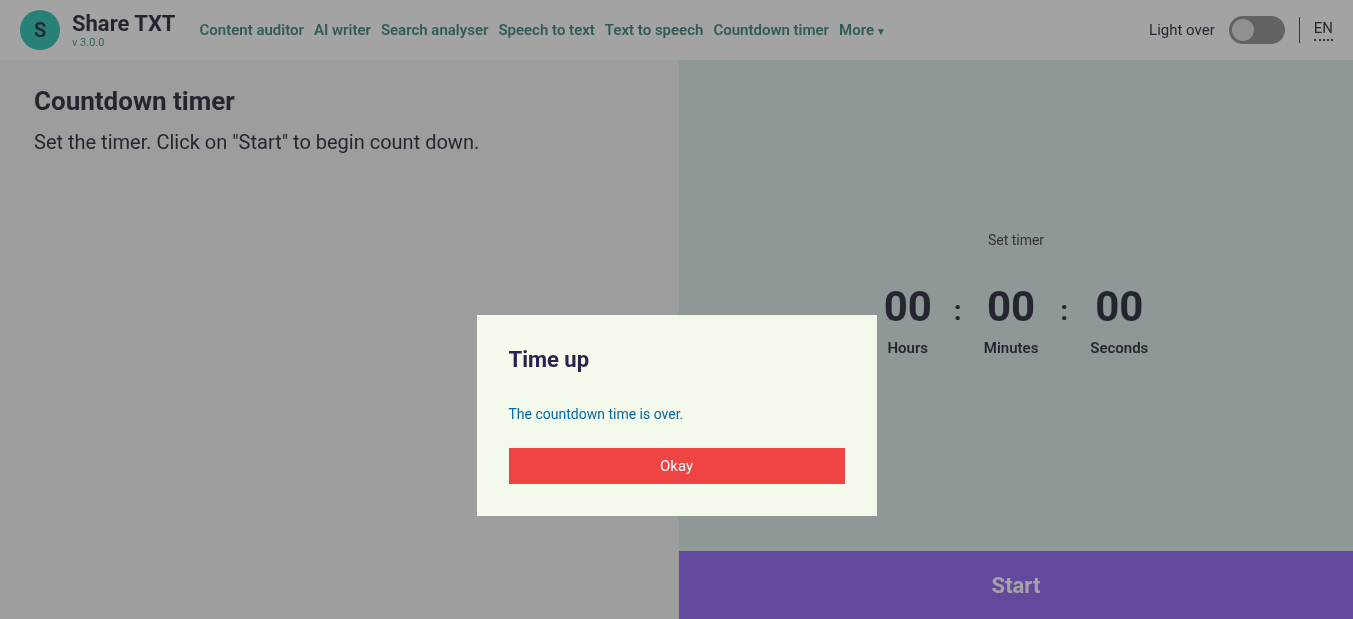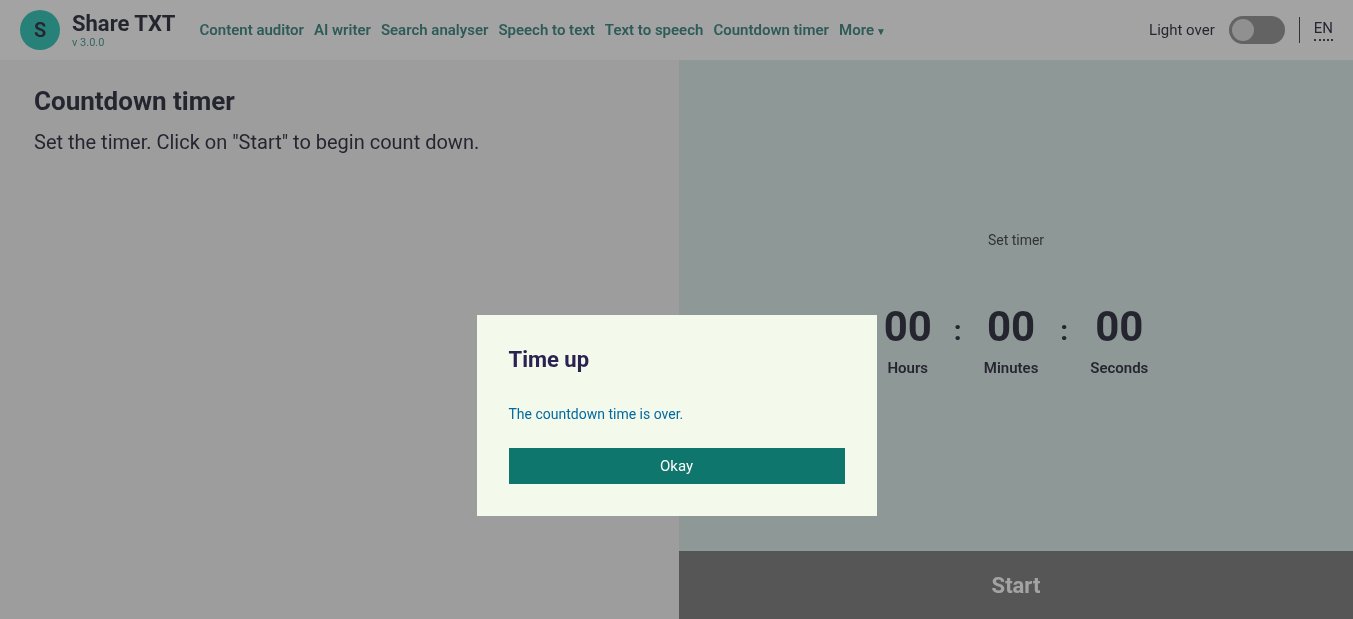--- a/index.html
+++ b/index.html
@@ -135,21 +135,21 @@
     .timer-area {
       flex: 1;
       display: flex;
       flex-direction: column;
       align-items: center;
       padding-top: 172px;
     }
     .set-timer-label {
       font-size: 14px;
       color: #333;
-      margin-bottom: 38px;
+      margin-bottom: 18px;
     }
     .timer-display {
       display: flex;
       align-items: flex-start;
       gap: 22px;
       margin-top: 16px;
     }
     .timer-unit {
       display: flex;
       flex-direction: column;
@@ -167,21 +167,21 @@
       color: #1a1a2e;
     }
     .timer-sep {
       font-size: 28px;
       font-weight: 700;
       color: #1a1a2e;
       padding-top: 12px;
     }
     .start-button {
       height: 68px;
-      background: #737373;
+      background: #8b5cf6;
       display: flex;
       align-items: center;
       justify-content: center;
       font-size: 22px;
       font-weight: 700;
       color: #fff;
       cursor: pointer;
     }
     .overlay {
       position: absolute;
@@ -204,21 +204,21 @@
       margin-bottom: 34px;
     }
     .modal-message {
       font-size: 14px;
       color: #0369a1;
       margin-bottom: 26px;
     }
     .modal-button {
       width: 100%;
       height: 36px;
-      background: #0f766e;
+      background: #ef4444;
       color: #fff;
       font-size: 15px;
       border: none;
       cursor: pointer;
       display: flex;
       align-items: center;
       justify-content: center;
     }
   </style>
 </head>

